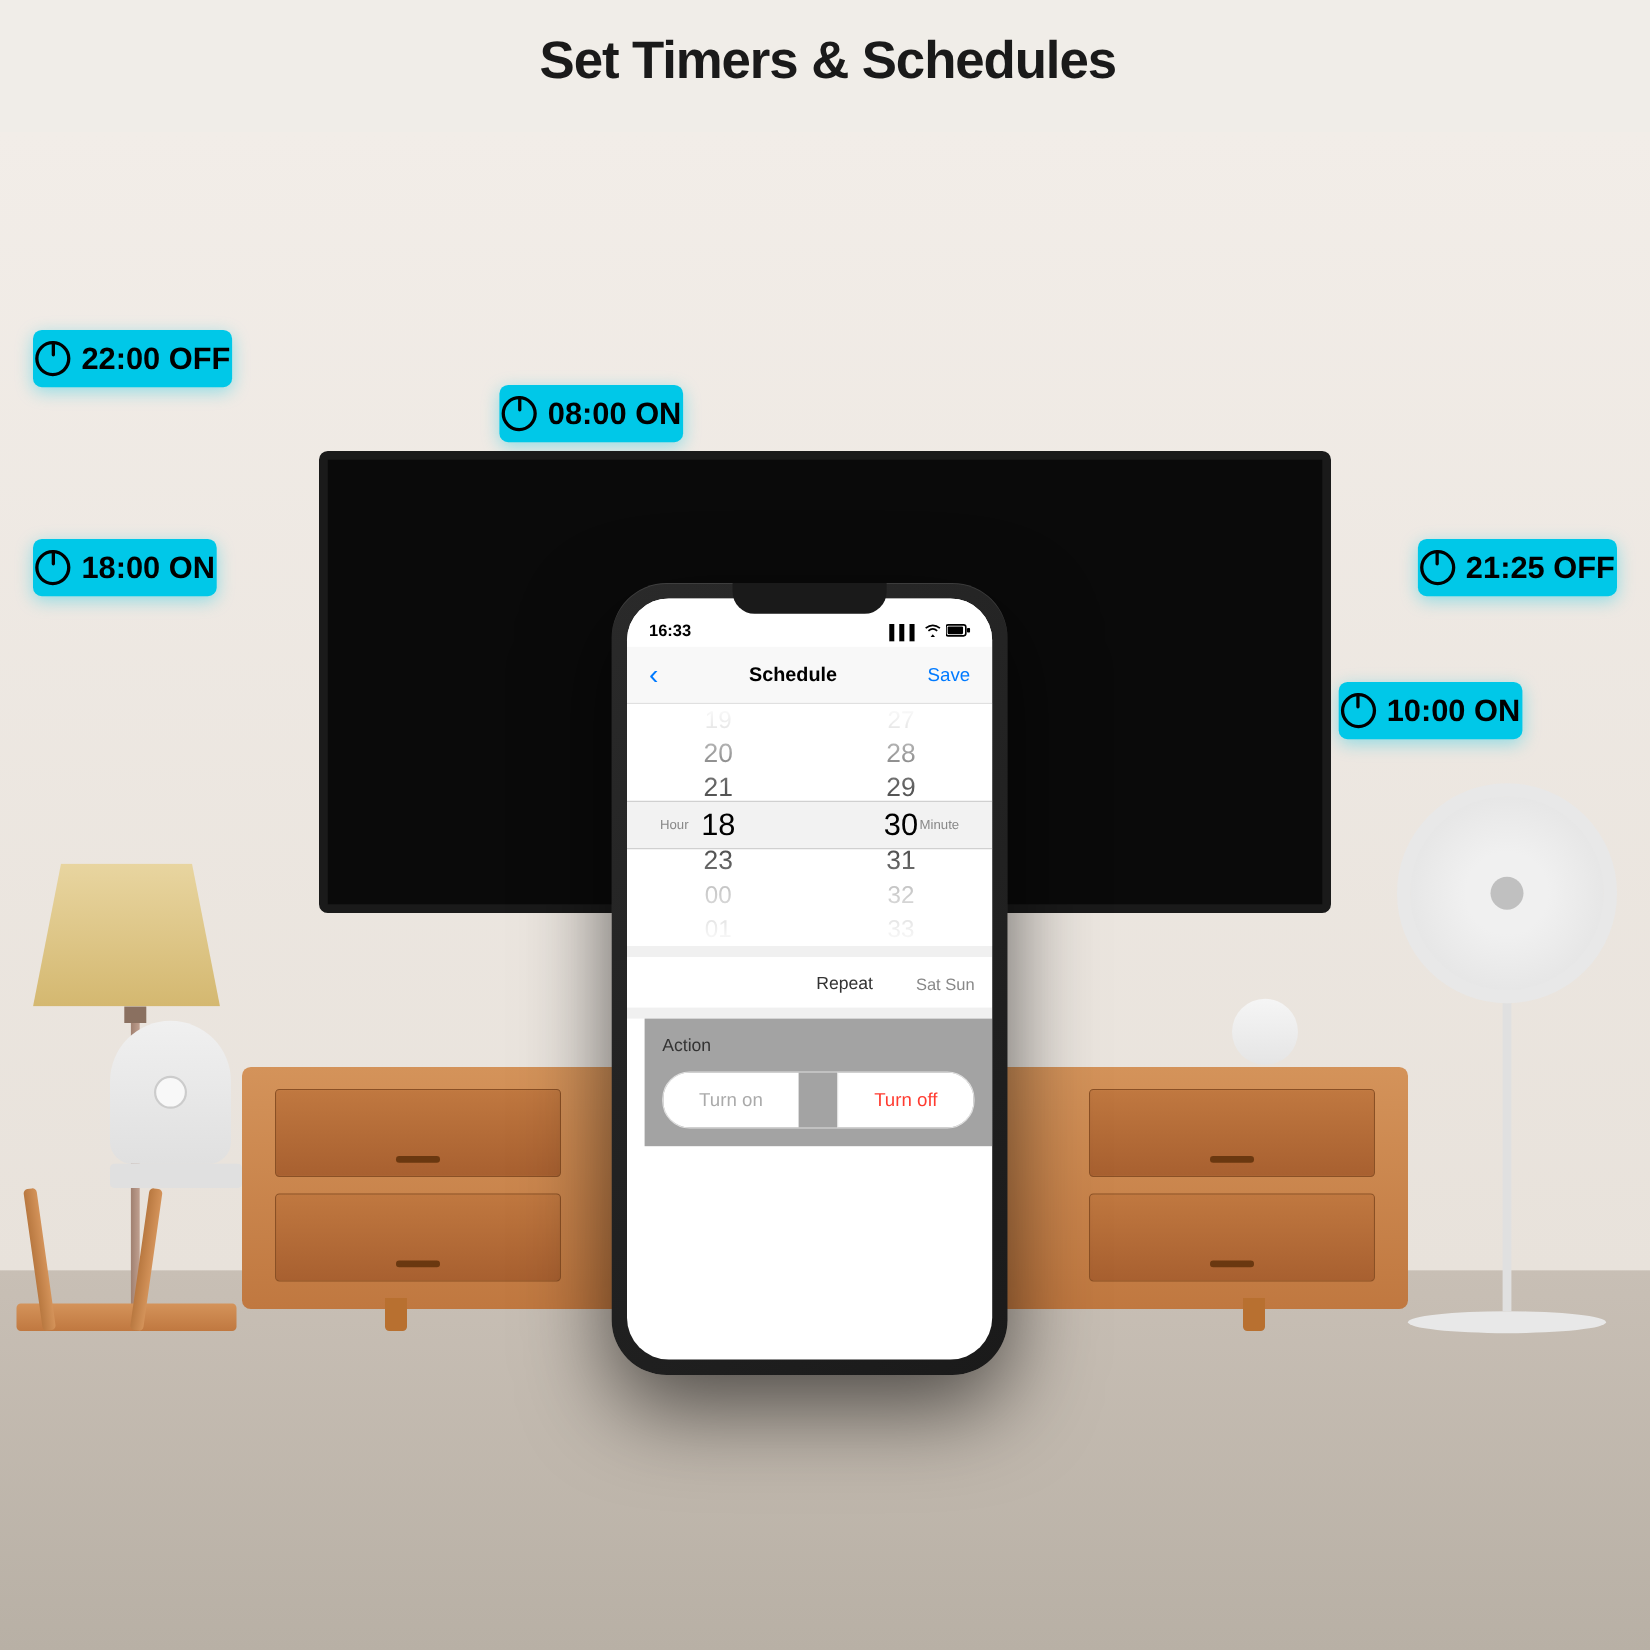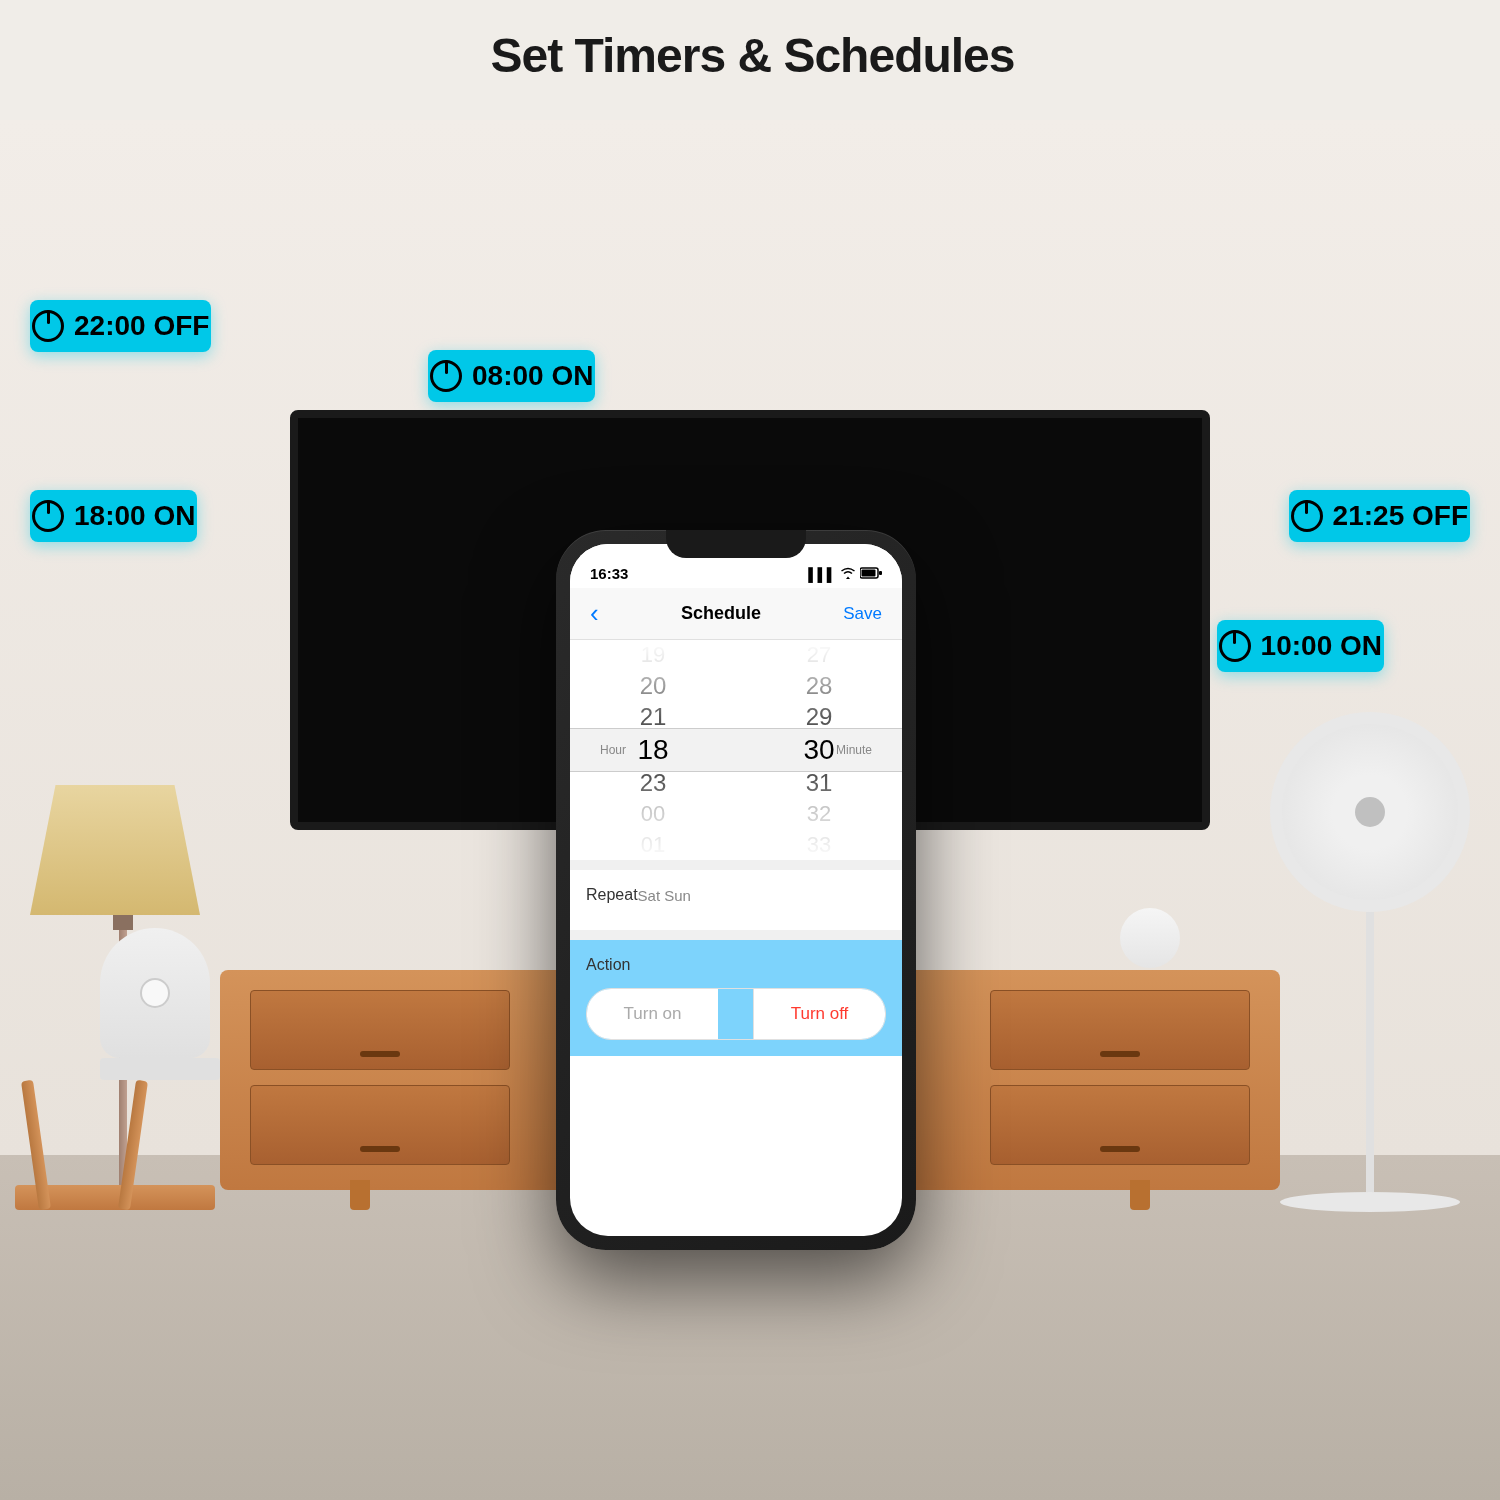--- a/index.html
+++ b/index.html
@@ -85,21 +85,21 @@
       content: '';
       position: absolute;
       top: -3px;
       width: 3px;
       height: 14px;
       background: #000;
       border-radius: 2px;
     }
 
     .badge-off-22 { top: 300px; left: 30px; }
-    .badge-on-8 { top: 350px; left: 428px; }
+    .badge-on-8 { top: 350px; left: 454px; }
     .badge-on-18 { top: 490px; left: 30px; }
     .badge-off-21 { top: 490px; right: 30px; }
     .badge-on-10 { top: 620px; right: 116px; }
 
     
     
     .tv-container {
       position: absolute;
       top: 410px;
       left: 290px;
@@ -456,23 +456,23 @@
     }
 
     
     .repeat-section {
       background: #fff;
       padding: 16px 16px 12px;
     }
 
     .repeat-header {
       display: flex;
-      justify-content: flex-start;
-      align-items: center;
-      margin-bottom: 14px;
+      justify-content: flex-end;
+      align-items: center;
+      gap: 39px;
     }
 
     .repeat-title {
       font-size: 16px;
       color: #333;
     }
 
     .repeat-value {
       font-size: 15px;
       color: #888;
@@ -498,22 +498,23 @@
     }
 
     .day-btn.active {
       background: #007aff;
       color: #fff;
       border-color: #007aff;
     }
 
     
     .action-section {
-      background: #7dd3fc;
+      background: #a3a3a3;
       padding: 16px;
+      margin-left: 16px;
     }
 
     .action-title {
       font-size: 16px;
       color: #333;
       margin-bottom: 14px;
     }
 
     .action-buttons {
       display: flex;

